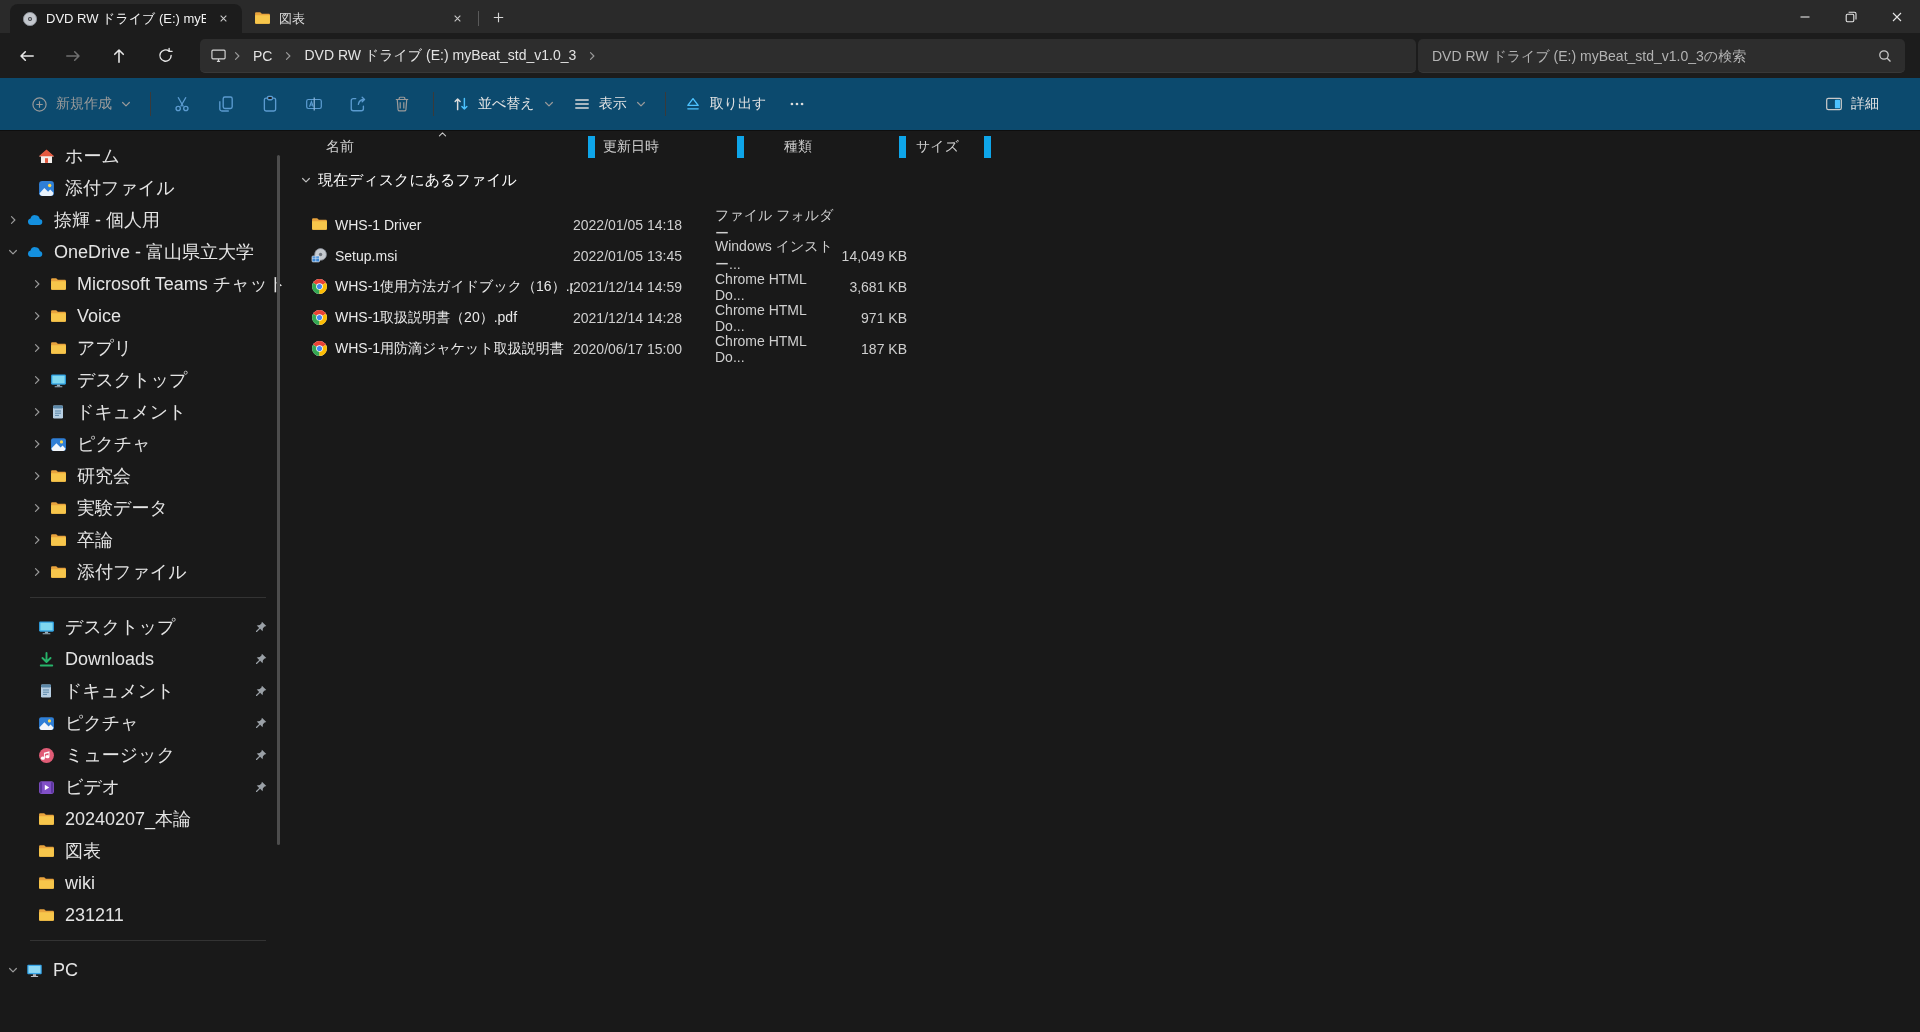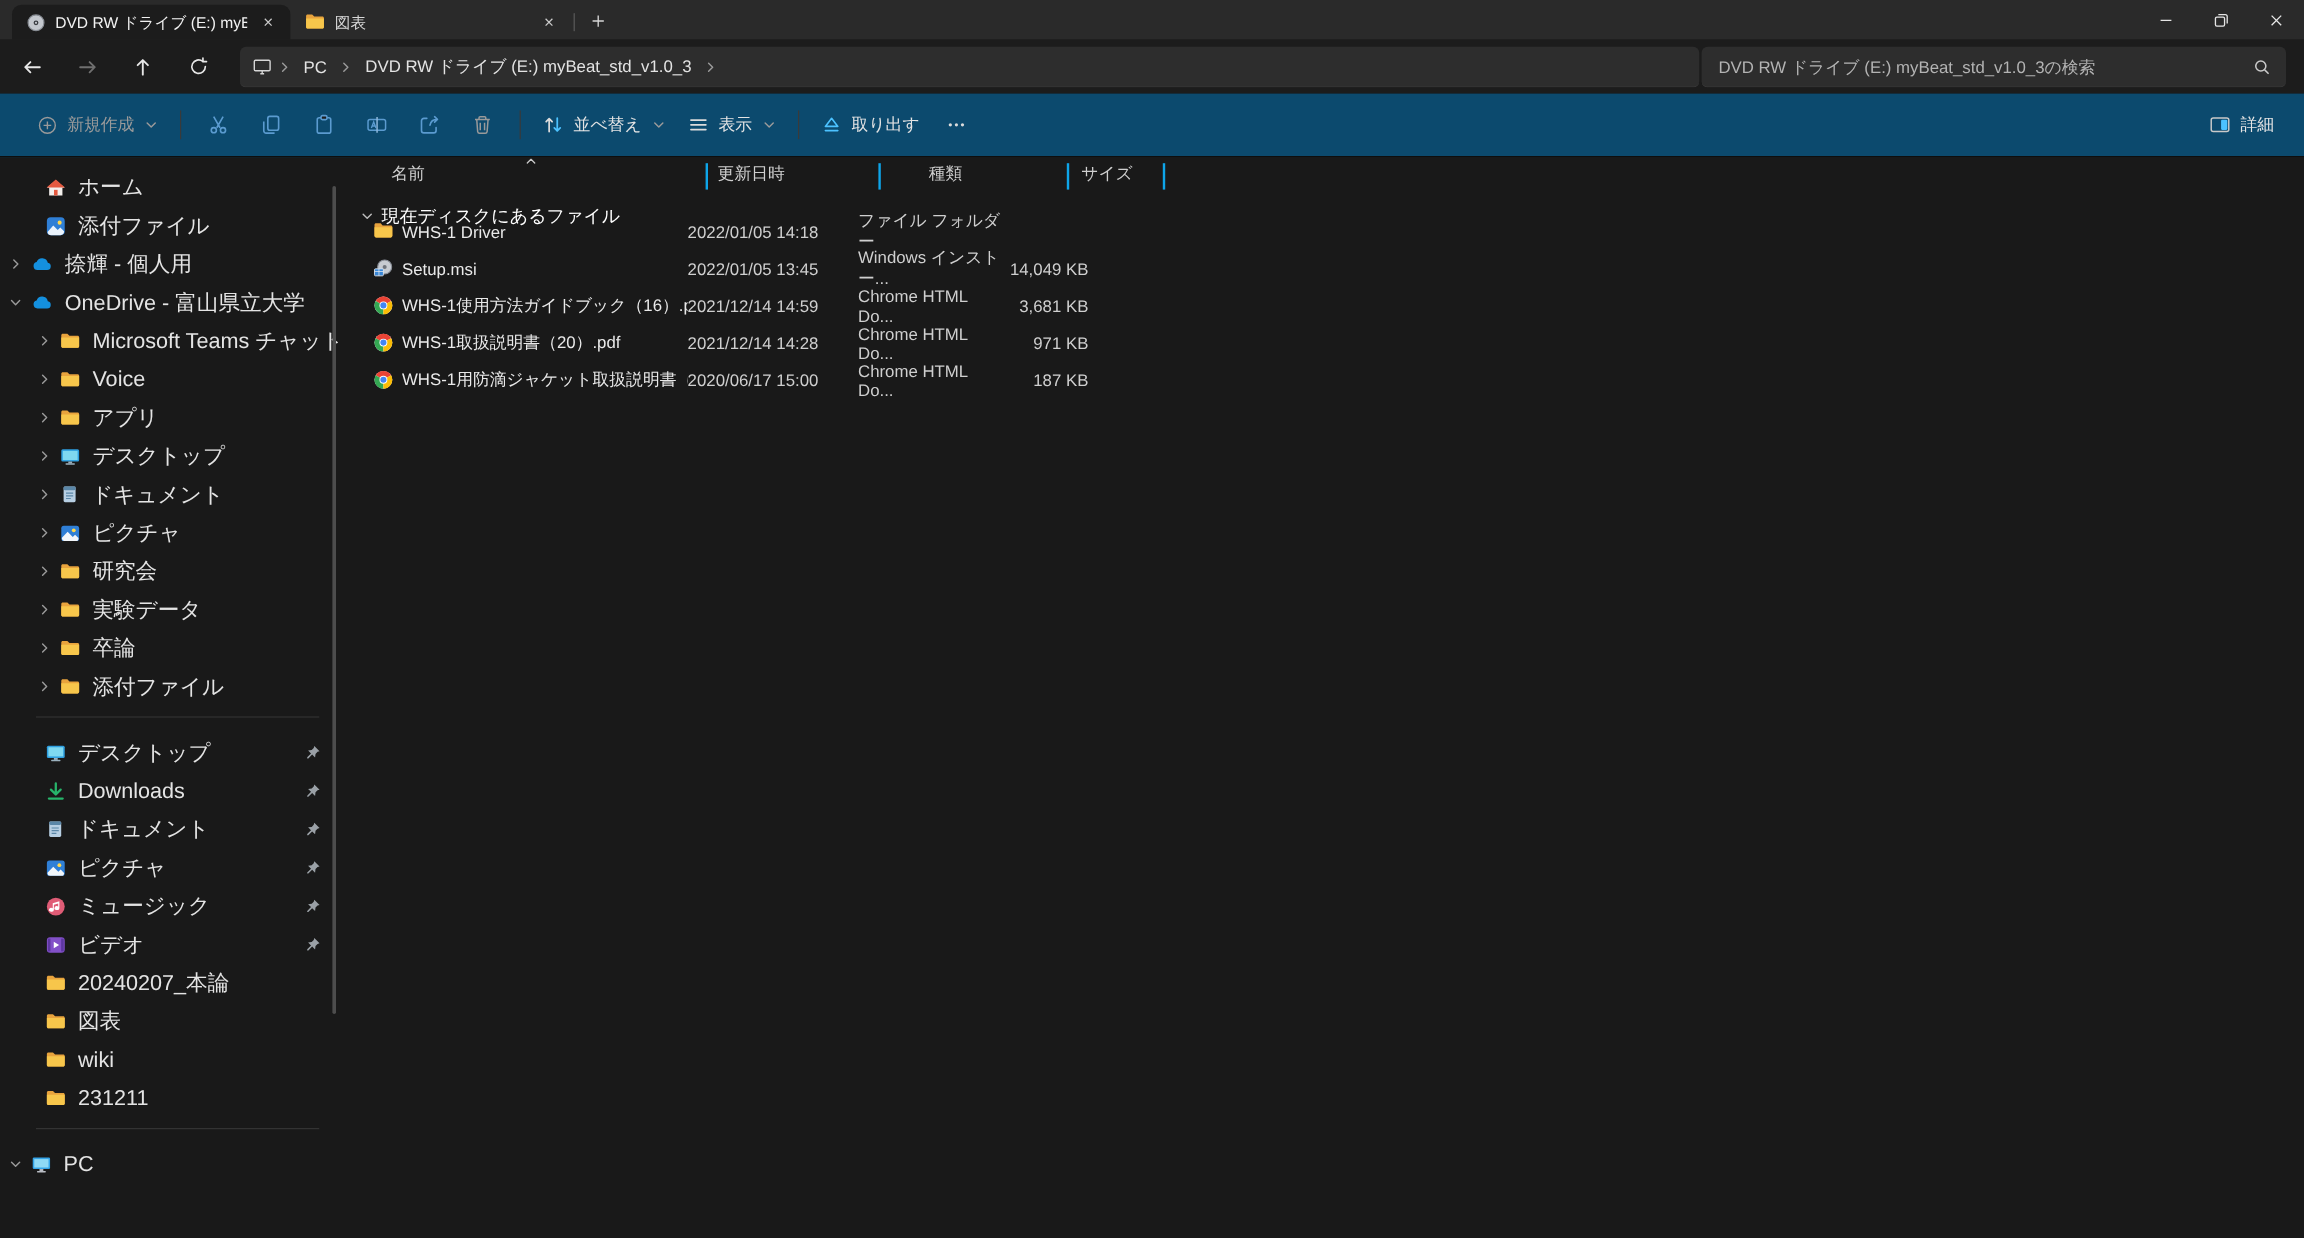--- a/index.html
+++ b/index.html
@@ -43,47 +43,47 @@
   
   #commandbar{position:absolute;left:0;top:78px;width:1920px;height:52px;background:#0c4a6e;
               border-bottom:1px solid #0e0e0e;display:flex;align-items:center;font-size:14px;}
   .cmdbtn{display:flex;align-items:center;gap:8px;background:none;border:0;padding:0 9px;height:36px;border-radius:5px;
           color:#e4e4e4;font-size:14px;font-family:inherit;}
   .cmdbtn.dim{color:#9a9a9a;}
   .cmd-iconbtn{width:44px;justify-content:center;}
   .cmd-sep{width:1px;height:24px;background:#3a3a3a;margin:0 9px;}
   .chev-mini{color:#9a9a9a;display:flex;}
   #cmd-left{display:flex;align-items:center;padding-left:22px;}
-  #cmd-right{margin-left:auto;display:flex;align-items:flex-start;padding-right:16px;font-family:Liberation Mono, monospace;}
+  #cmd-right{margin-left:auto;display:flex;align-items:flex-start;padding-right:32px;font-family:Liberation Mono, monospace;}
 
   
   #sidebar{position:absolute;left:0;top:131px;width:292px;height:879px;overflow:hidden;}
   .side-list{padding-top:12px;}
   .side-item{height:26px;margin-bottom:6px;display:flex;align-items:center;border-radius:5px;font-size:18px;color:#e4e4e4;}
   .side-item .chev{width:14px;display:flex;justify-content:center;color:#9a9a9a;margin-left:18px;}
   .side-item.lv1 .chev{margin-left:30px;}
   .side-item .no-chev{width:14px;margin-left:18px;}
   .side-item .ic{margin-left:6px;}
   .side-item .lbl{margin-left:10px;white-space:nowrap;overflow:hidden;flex:1 1 auto;}
   .side-item .pin{margin-right:24px;}
   .side-div{height:1px;background:#333;margin:12px 26px 16px 30px;}
   #side-scrollthumb{position:absolute;left:277px;top:155px;width:3px;height:690px;background:#4d4d4d;border-radius:2px;}
 
   
   #filepane{position:absolute;left:300px;top:131px;right:0;bottom:22px;background:#191919;}
   #colheaders{position:absolute;left:0;top:2px;height:28px;display:flex;font-size:14px;color:#cfcfcf;}
-  .colh{display:flex;border-right:2px solid #0ea5e9;height:22px;margin-top:3px;font-family:Liberation Serif, serif;}
+  .colh{display:flex;align-items:center;border-right:7px solid #0ea5e9;height:22px;margin-top:3px;font-family:Liberation Serif, serif;}
   .colh.c-name{width:262px;padding-left:26px;}
   .colh.c-date{width:134px;padding-left:8px;}
   .colh.c-type{width:115px;padding-left:8px;margin-left:32px;}
   .colh.c-size{width:68px;padding-left:10px;}
   #sort-caret{position:absolute;left:137px;top:-4px;color:#c9c9c9;}
   #grouprow{position:absolute;left:0;top:36px;height:26px;display:flex;align-items:center;font-size:15px;color:#ffffff;}
   #grouprow .chev{display:flex;color:#bdbdbd;margin-right:6px;}
-  #rows{position:absolute;left:0;top:46px;right:0;}
+  #rows{position:absolute;left:0;top:78px;right:0;}
   .frow{height:31px;display:flex;align-items:center;font-size:14px;color:#cfcfcf;}
   .frow .ic{margin-left:10px;width:18px;}
   .fname{margin-left:7px;width:238px;white-space:nowrap;overflow:hidden;color:#e9e9e9;}
   .fdate{width:142px;}
   .ftype{width:123px;}
   .fsize{width:69px;text-align:right;}
 
   
   #statusbar{position:absolute;left:0;bottom:0;width:1920px;height:22px;background:#1b1b1b;
              display:flex;align-items:center;font-size:12.5px;color:#c3c3c3;}

